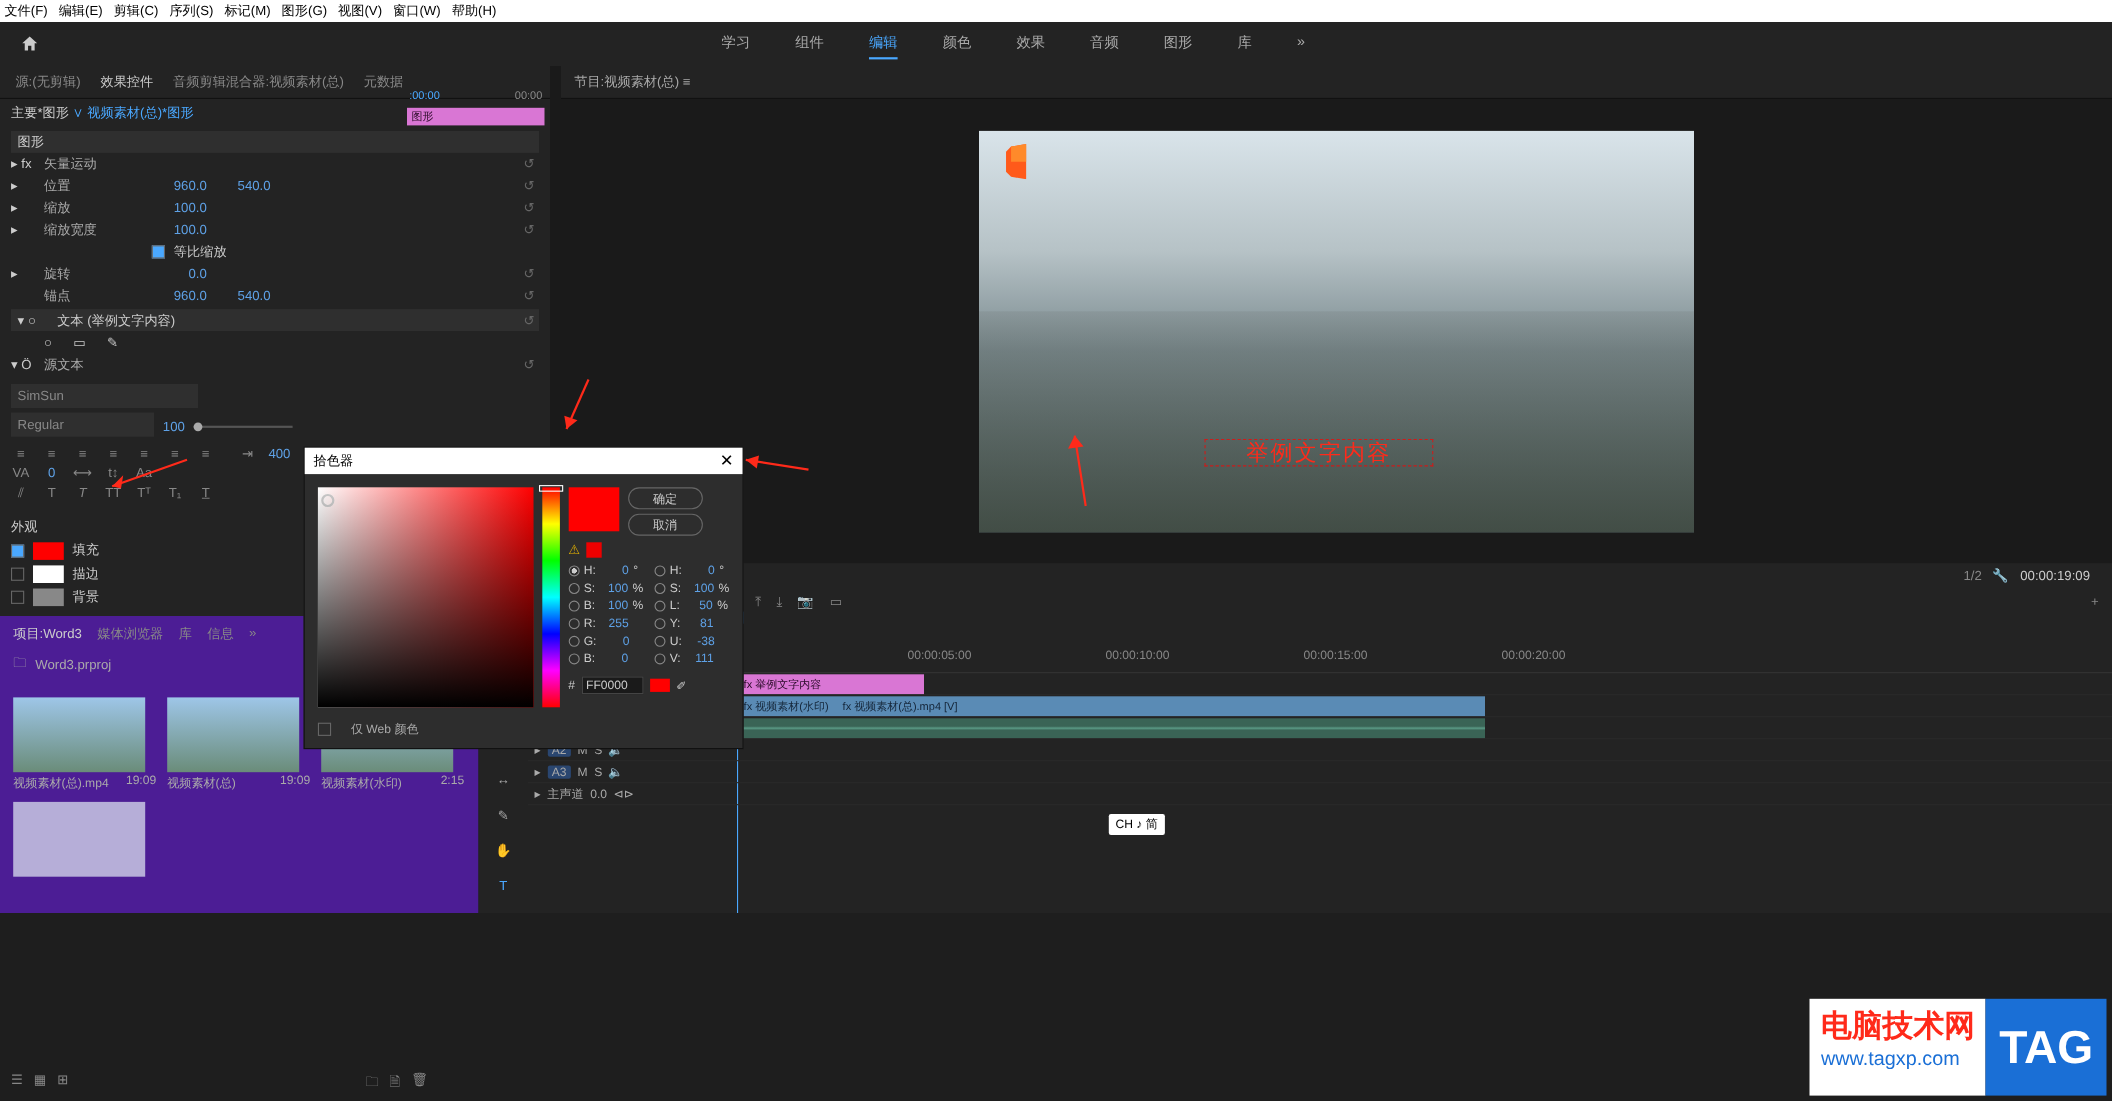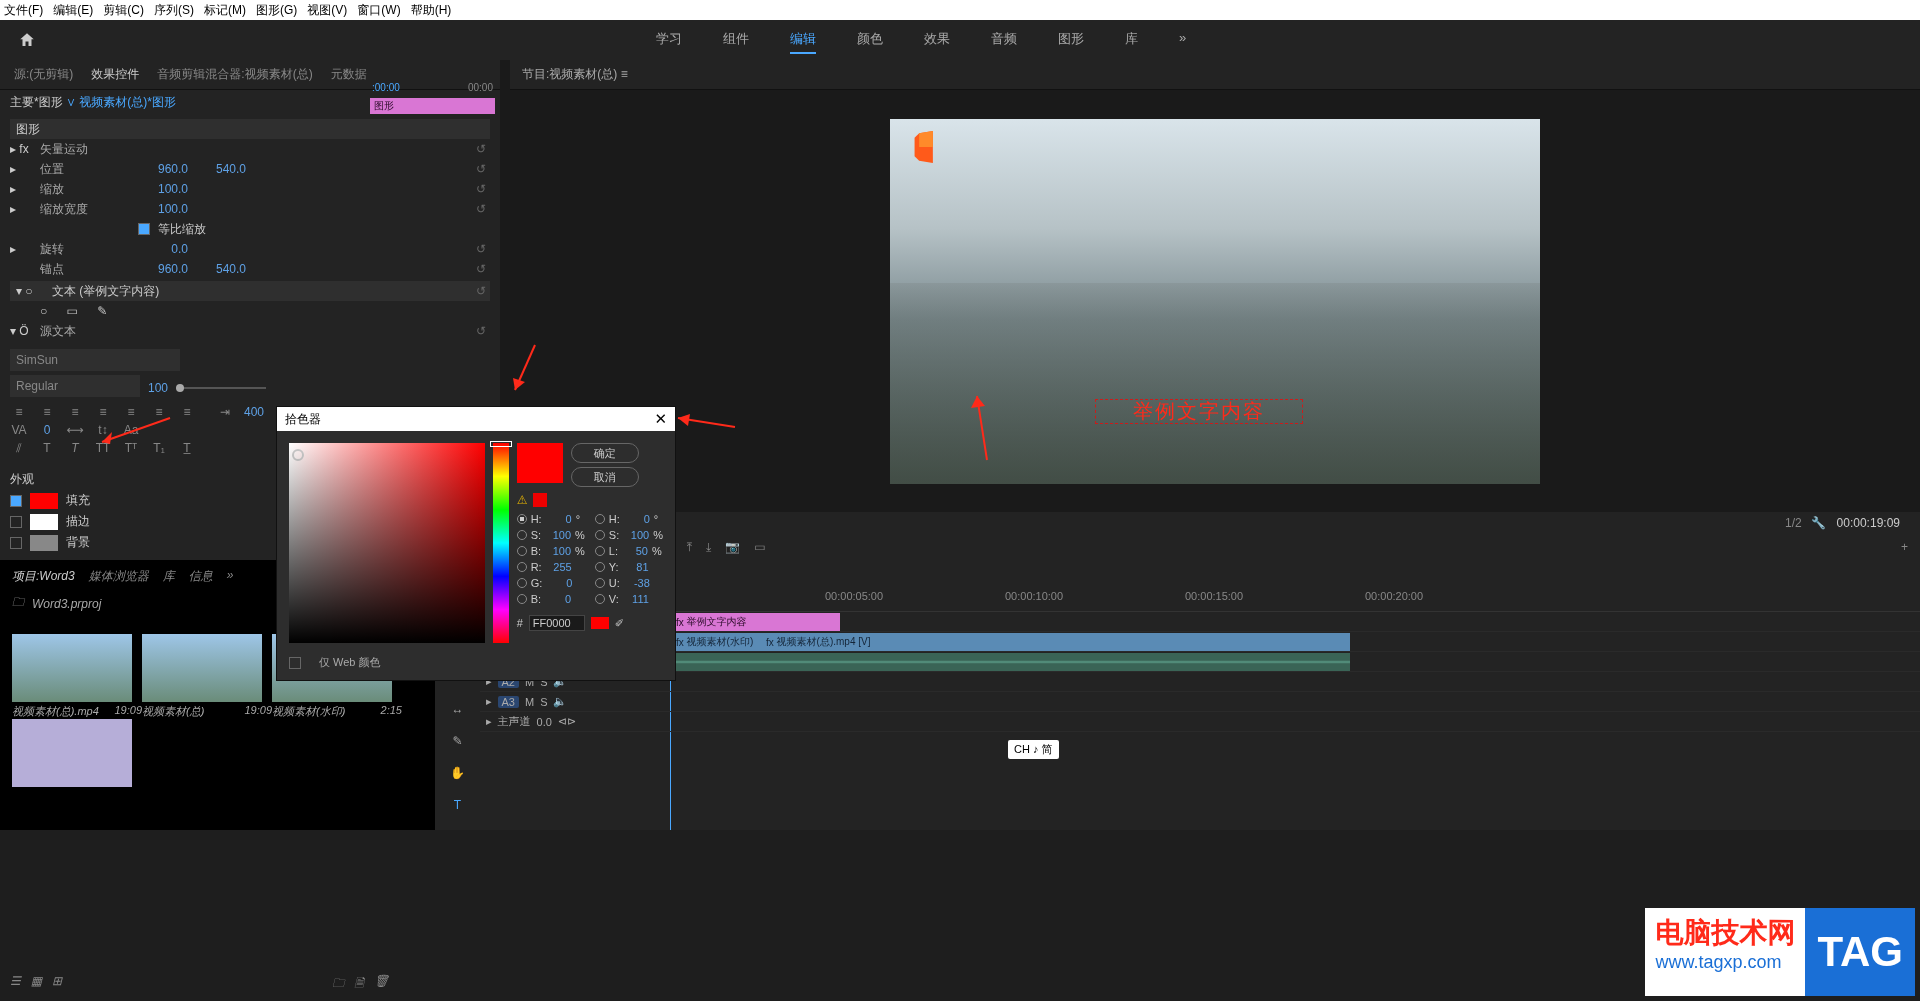--- a/index.html
+++ b/index.html
@@ -41,24 +41,24 @@
 .center-col { width: 10px; background: #1a1a1a; }
 .right-col { flex: 1; background: #232323; display: flex; flex-direction: column; }
 .program-header { padding: 6px 12px; font-size: 12px; color: #aaa; border-bottom: 1px solid #111; }
 .program-view { flex: 1; display: flex; align-items: center; justify-content: center; background: #1a1a1a; position: relative; }
 .video-frame { width: 650px; height: 365px; background: linear-gradient(180deg, #d9e4ea 0%, #b6c2c6 30%, #7a8a8f 55%, #5a6a6c 100%); position: relative; overflow: hidden; }
 .skyline { position: absolute; bottom: 0; left: 0; right: 0; height: 55%; background: linear-gradient(180deg, rgba(120,130,130,0.3), rgba(60,70,60,0.8)); }
 .office-logo { position: absolute; top: 12px; left: 22px; width: 28px; height: 32px; }
 .overlay-text { position: absolute; top: 280px; left: 205px; width: 208px; height: 25px; border: 1px dashed rgba(255,0,0,0.7); color: #ff2a1a; font-size: 20px; display: flex; align-items: center; justify-content: center; letter-spacing: 2px; }
 .controls-bar { padding: 6px 12px; display: flex; align-items: center; justify-content: center; gap: 14px; color: #888; }
 .bottom { display: flex; height: 270px; }
-.project-panel { width: 435px; background: #000000; padding: 6px; font-style: italic; }
+.project-panel { width: 435px; background: #4c1d95; padding: 6px; }
 .proj-tabs { display: flex; gap: 14px; font-size: 12px; color: #888; padding: 2px 6px; }
 .proj-tabs .active { color: #ccc; }
-.bin { display: flex; padding: 14px 6px; flex-wrap: wrap; }
+.bin { display: flex; gap: 10px; padding: 14px 6px; flex-wrap: wrap; }
 .thumb { width: 130px; }
 .thumb .img { width: 120px; height: 68px; background: linear-gradient(180deg,#9ec6e8 0%,#6a8c79 100%); position: relative; }
 .thumb .img.purple { background: #b6aed8; }
 .thumb .cap { display: flex; justify-content: space-between; font-size: 11px; color: #aaa; margin-top: 2px; }
 .tool-col { width: 45px; background: #232323; display: flex; flex-direction: column; align-items: center; gap: 10px; padding-top: 10px; }
 .tool-col .t { width: 22px; height: 22px; color: #aaa; display:flex; align-items:center; justify-content:center; }
 .tool-col .t.active { color: #4aa8ff; }
 .timeline { flex: 1; background: #232323; position: relative; }
 .tl-header { display: flex; align-items: center; height: 26px; padding: 0 10px; color: #888; gap: 12px; }
 .tl-ruler { height: 26px; position: relative; margin-left: 190px; border-bottom:1px solid #333; }

